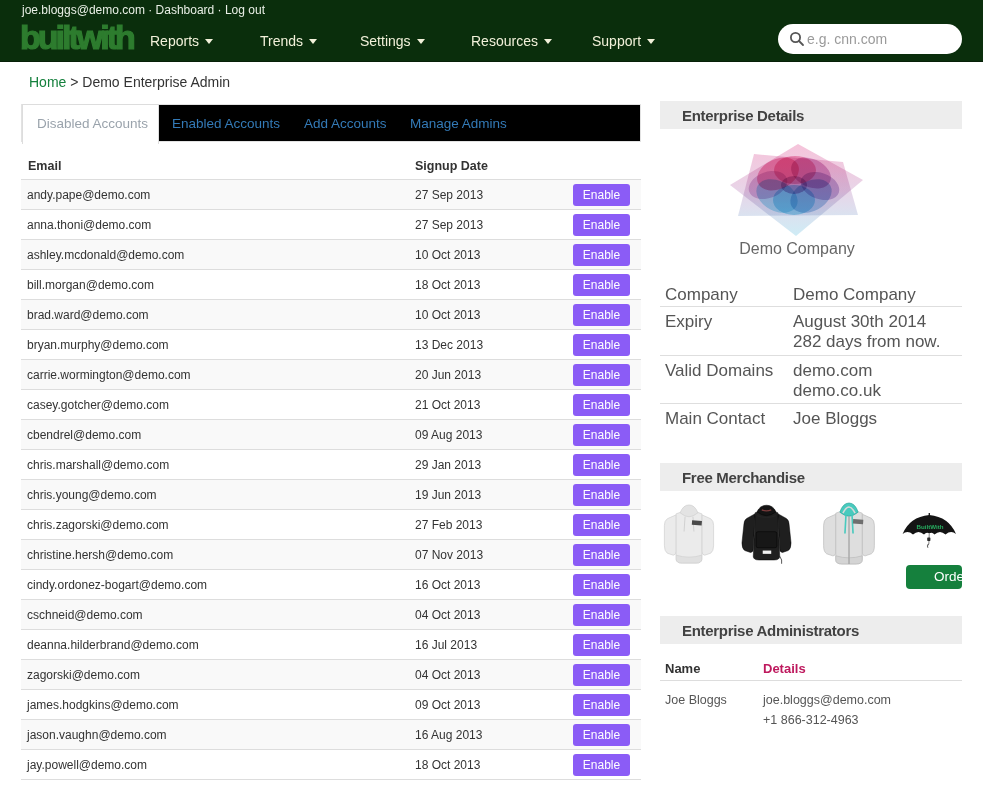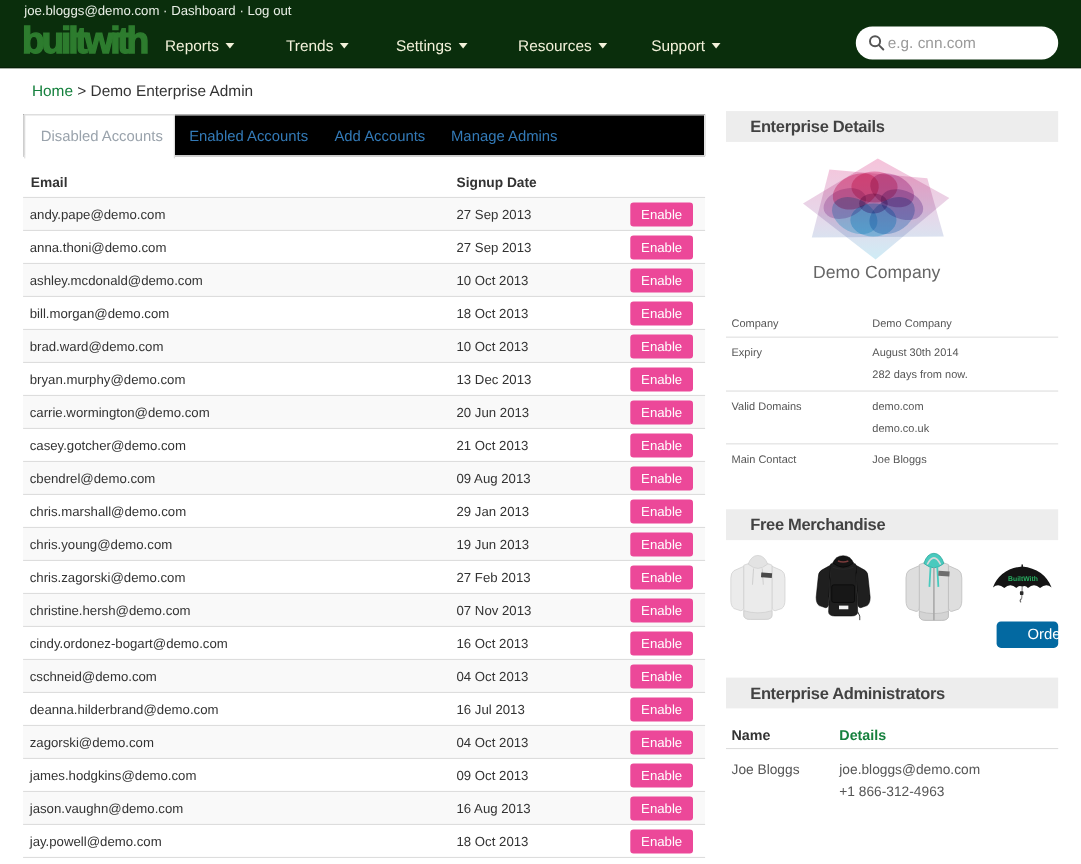--- a/index.html
+++ b/index.html
@@ -28,36 +28,36 @@
 
 
 .tablewrap { position:absolute; left:21px; top:152px; width:620px; }
 .thead { position:relative; height:28px; border-bottom:1px solid #ddd; }
 .thead .c1 { position:absolute; left:7px; top:7px; font-size:12.5px; font-weight:bold; color:#333; }
 .thead .c2 { position:absolute; left:394px; top:7px; font-size:12.5px; font-weight:bold; color:#333; }
 .trow { position:relative; height:30px; border-bottom:1px solid #ddd; }
 .trow.odd { background:#f9f9f9; }
 .trow .email { position:absolute; left:6px; top:8px; font-size:12px; color:#333; }
 .trow .date { position:absolute; left:394px; top:8px; font-size:12px; color:#333; }
-.trow .btn { position:absolute; left:552px; top:4px; width:57px; height:22px; background:#ec4899; border-radius:3px; color:#fff; font-size:12px; text-align:center; line-height:22px; }
+.trow .btn { position:absolute; left:552px; top:4px; width:57px; height:22px; background:#8b5cf6; border-radius:3px; color:#fff; font-size:12px; text-align:center; line-height:22px; }
 
 
 .sidebar { position:absolute; left:660px; top:101px; width:302px; height:660px; }
 .shead { position:absolute; width:302px; height:28px; background:#ededed; }
 .shead span { position:absolute; left:22px; top:6px; font-size:15px; font-weight:bold; color:#424242; letter-spacing:-0.3px; }
 .caption { position:absolute; left:0; top:139px; width:274px; text-align:center; font-size:16px; color:#666; }
-.details { position:absolute; left:0; top:179px; width:302px; font-size:10px; color:#555; }
+.details { position:absolute; left:0; top:179px; width:302px; font-size:17px; color:#555; }
 .drow { position:relative; border-bottom:1px solid #dedede; }
 .dlabel { position:absolute; left:5px; top:5px; line-height:20px; }
 .dval { position:absolute; left:133px; top:5px; line-height:20px; }
-.orderbtn { position:absolute; left:246px; top:464px; width:56px; height:24px; background:#0369a1; border-radius:4px; color:#fff; font-size:13.5px; text-align:center; line-height:24px;padding-left:28px; }
+.orderbtn { position:absolute; left:246px; top:464px; width:56px; height:24px; background:#15803d; border-radius:4px; color:#fff; font-size:13.5px; text-align:center; line-height:24px;padding-left:28px; }
 .admins { position:absolute; left:0; top:552px; width:302px; font-size:12.5px; color:#555; }
 .ahead { position:relative; height:28px; border-bottom:1px solid #ddd; }
 .ahead .a1 { position:absolute; left:5px; top:8px; font-size:13px; font-weight:bold; color:#333; }
-.ahead .a2 { position:absolute; left:103px; top:8px; font-size:13px; font-weight:bold; color:#15803d; }
+.ahead .a2 { position:absolute; left:103px; top:8px; font-size:13px; font-weight:bold; color:#be185d; }
 .arow { position:relative; height:50px; }
 .arow .nm { position:absolute; left:5px; top:9px; line-height:20px; }
 .arow .dt { position:absolute; left:103px; top:9px; line-height:20px; }
 </style>
 </head>
 <body>
 
 <div class="header">
   <div class="topbartext">joe.bloggs@demo.com · Dashboard · Log out</div>
   <div class="logo">builtwith</div>

